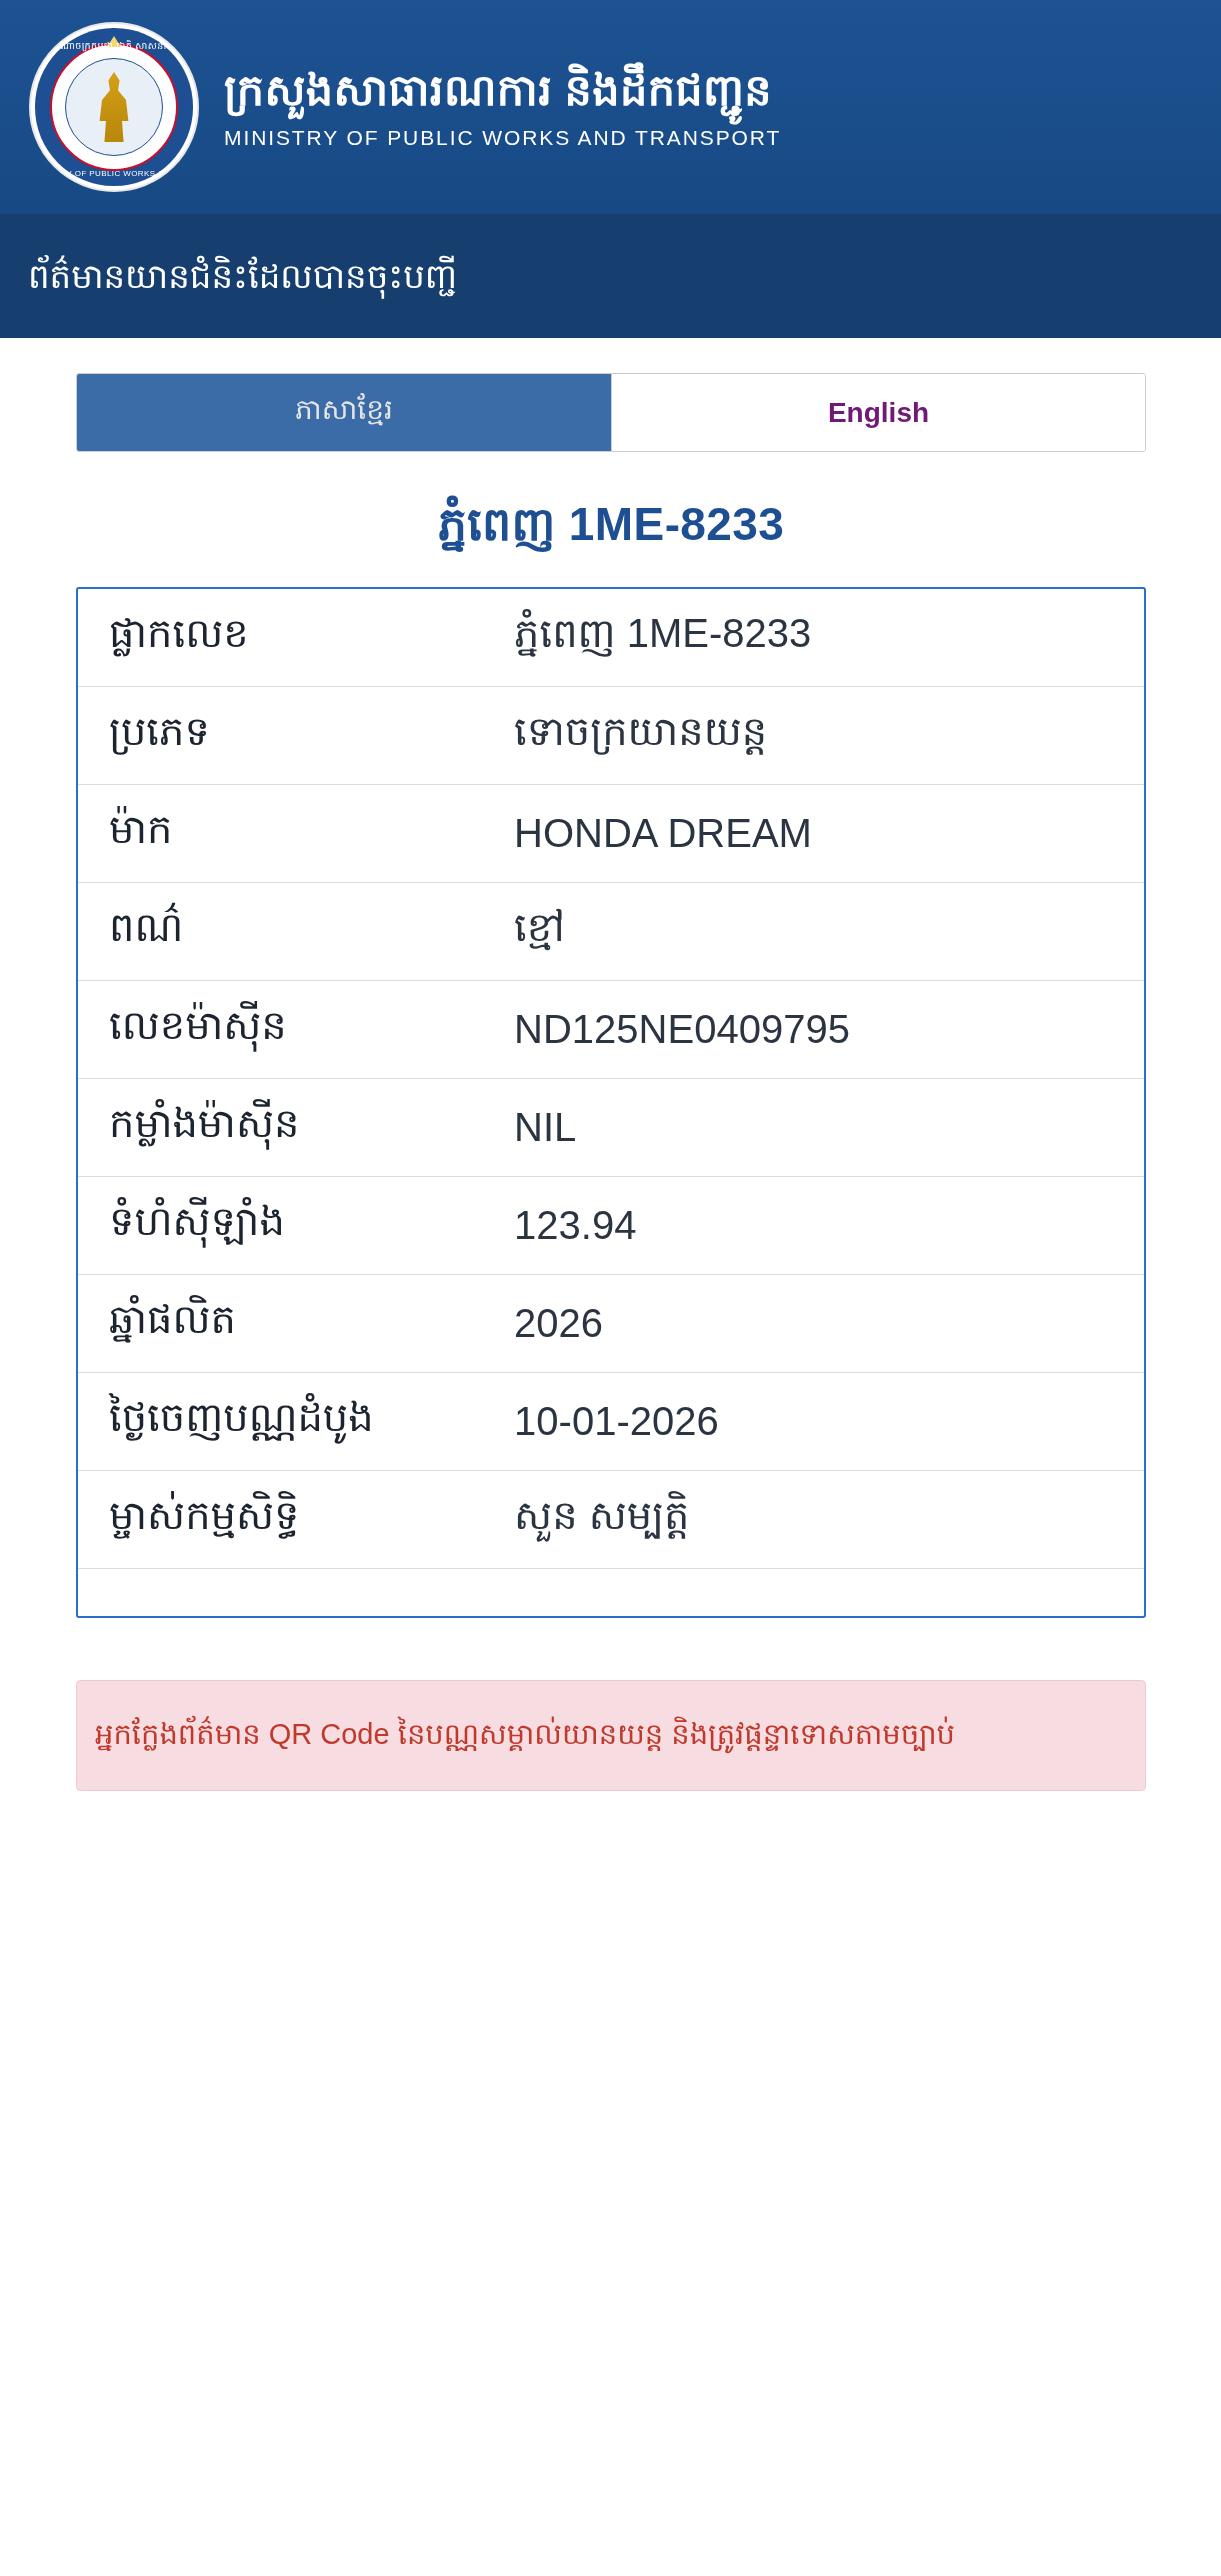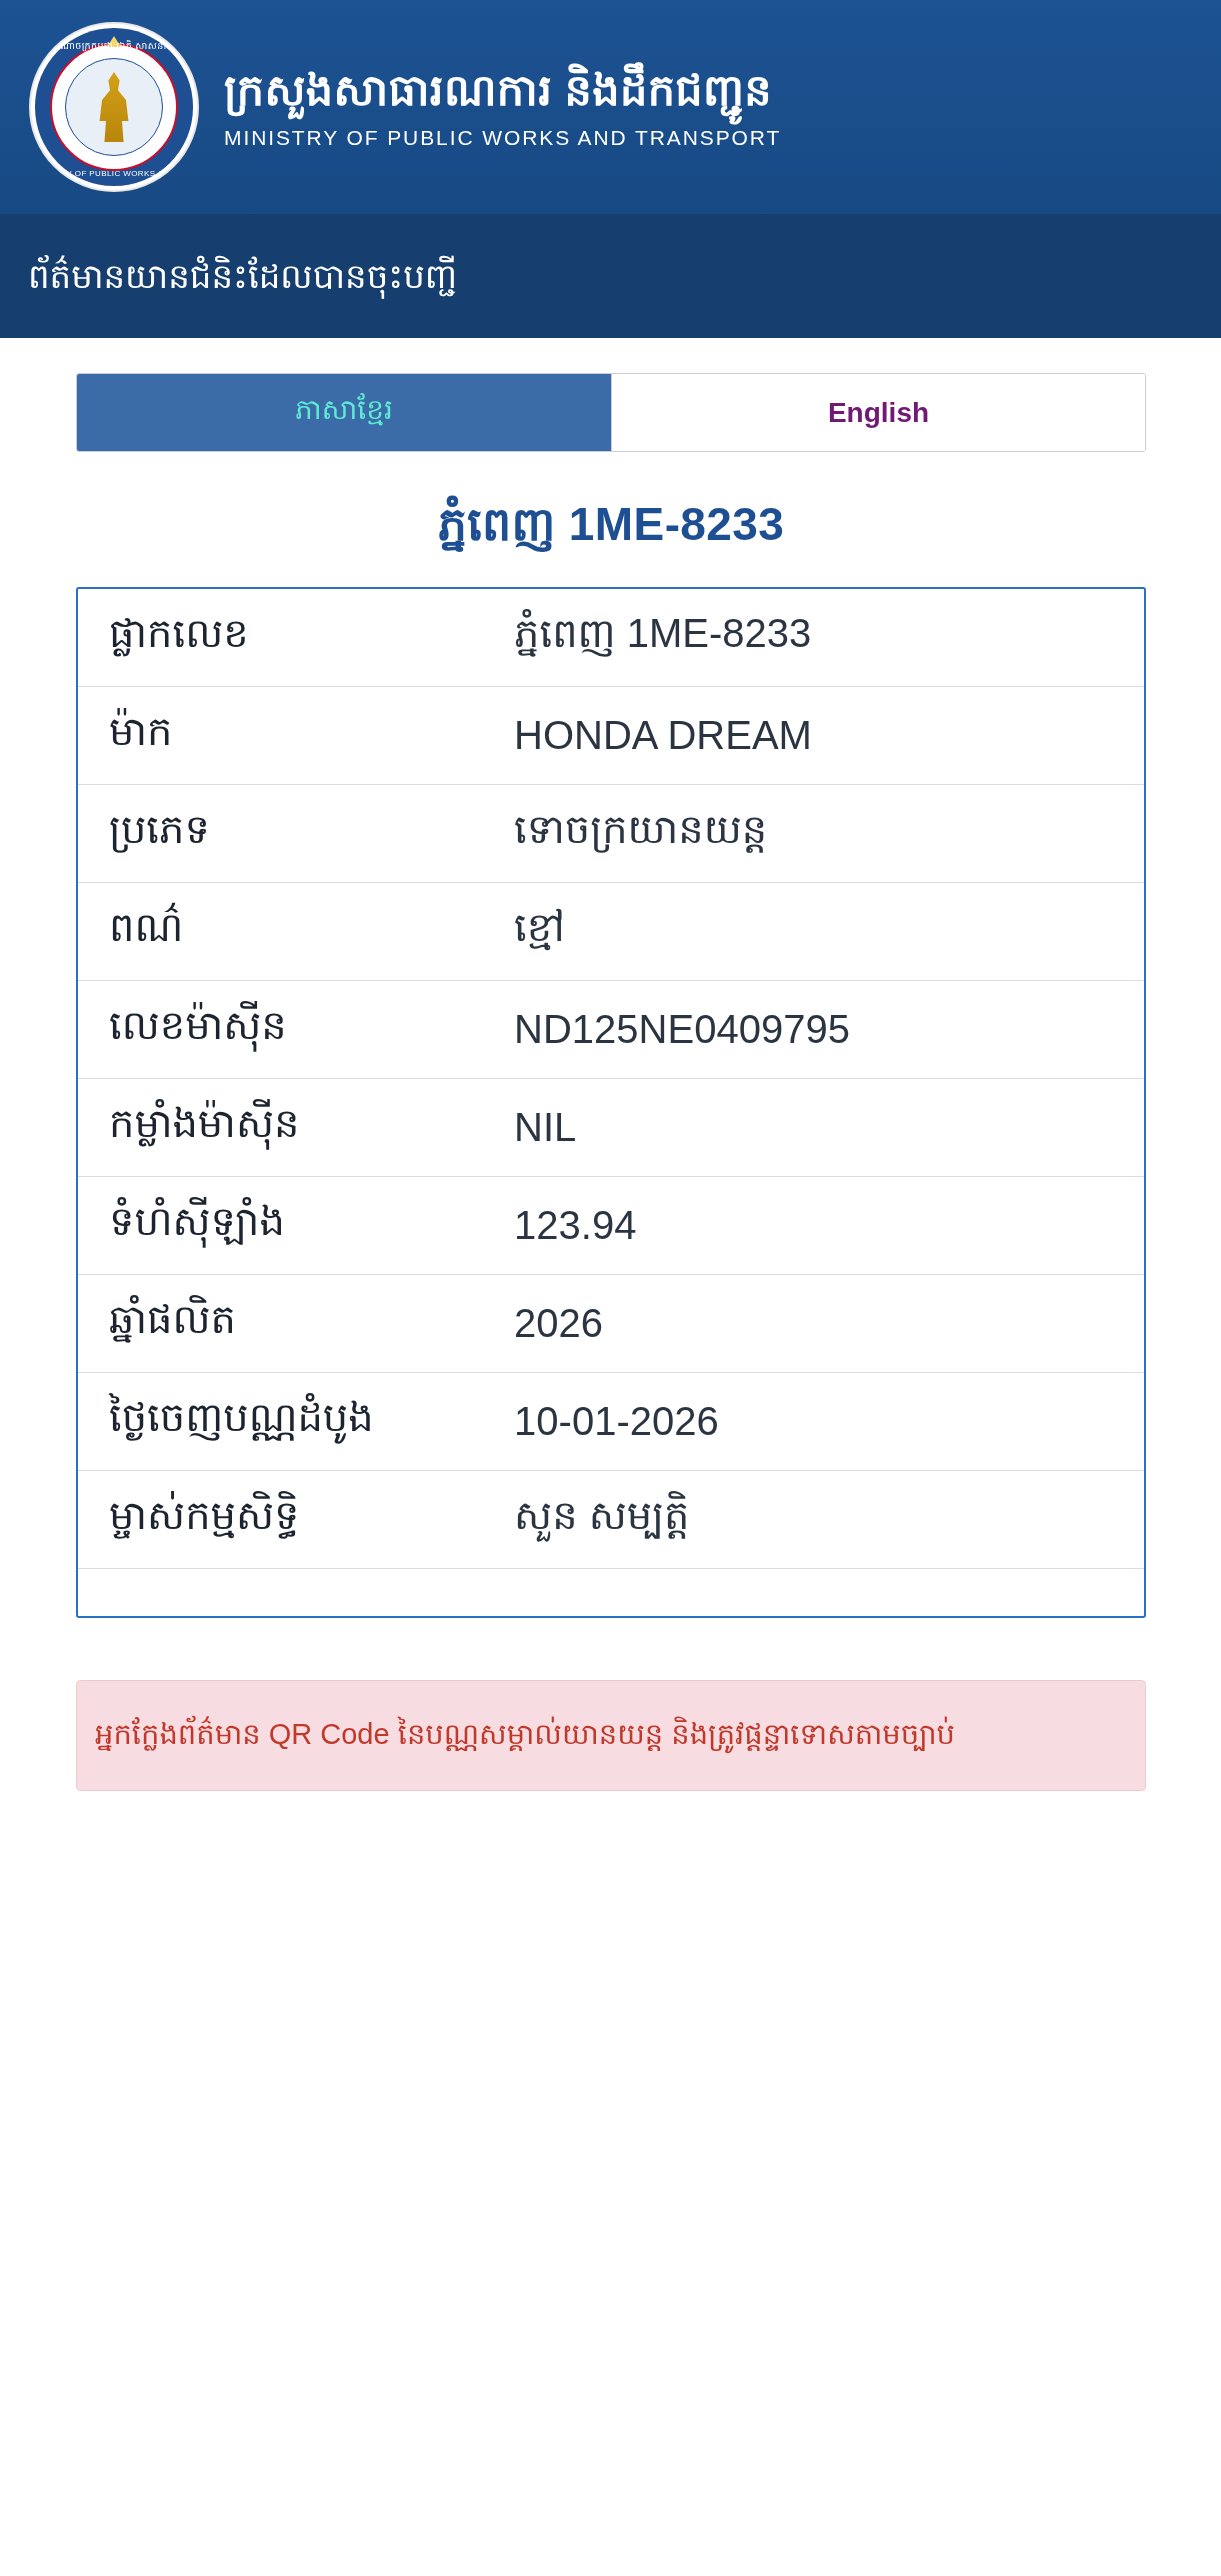--- a/index.html
+++ b/index.html
@@ -123,21 +123,21 @@
   .tab {
     flex: 1 1 50%;
     display: flex;
     align-items: center;
     justify-content: center;
     font-size: 28px;
     cursor: pointer;
   }
   .tab.active {
     background: #3b6ca8;
-    color: #5eead4;
+    color: #e5e5e5;
   }
   .tab.inactive {
     background: #ffffff;
     color: #701a75;
     border-left: 0.7px solid #c9ced6;
     font-weight: bold;
   }
 
   
   .plate-title {
@@ -224,26 +224,26 @@
 <div class="plate-title">ភ្នំពេញ 1ME-8233</div>
 
 <div class="table-wrap">
   <table class="info">
     <tbody>
       <tr>
         <td class="label">ផ្លាកលេខ</td>
         <td class="value">ភ្នំពេញ 1ME-8233</td>
       </tr>
       <tr>
+        <td class="label">ប្រភេទ</td>
+        <td class="value">ទោចក្រយានយន្ត</td>
+      </tr>
+      <tr>
         <td class="label">ម៉ាក</td>
         <td class="value">HONDA DREAM</td>
-      </tr>
-      <tr>
-        <td class="label">ប្រភេទ</td>
-        <td class="value">ទោចក្រយានយន្ត</td>
       </tr>
       <tr>
         <td class="label">ពណ៌</td>
         <td class="value">ខ្មៅ</td>
       </tr>
       <tr>
         <td class="label">លេខម៉ាស៊ីន</td>
         <td class="value">ND125NE0409795</td>
       </tr>
       <tr>

